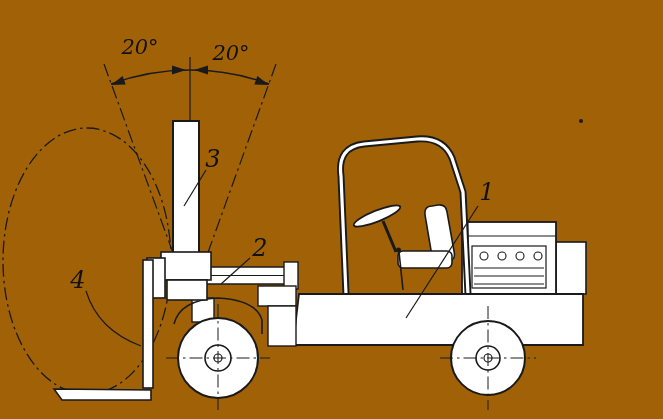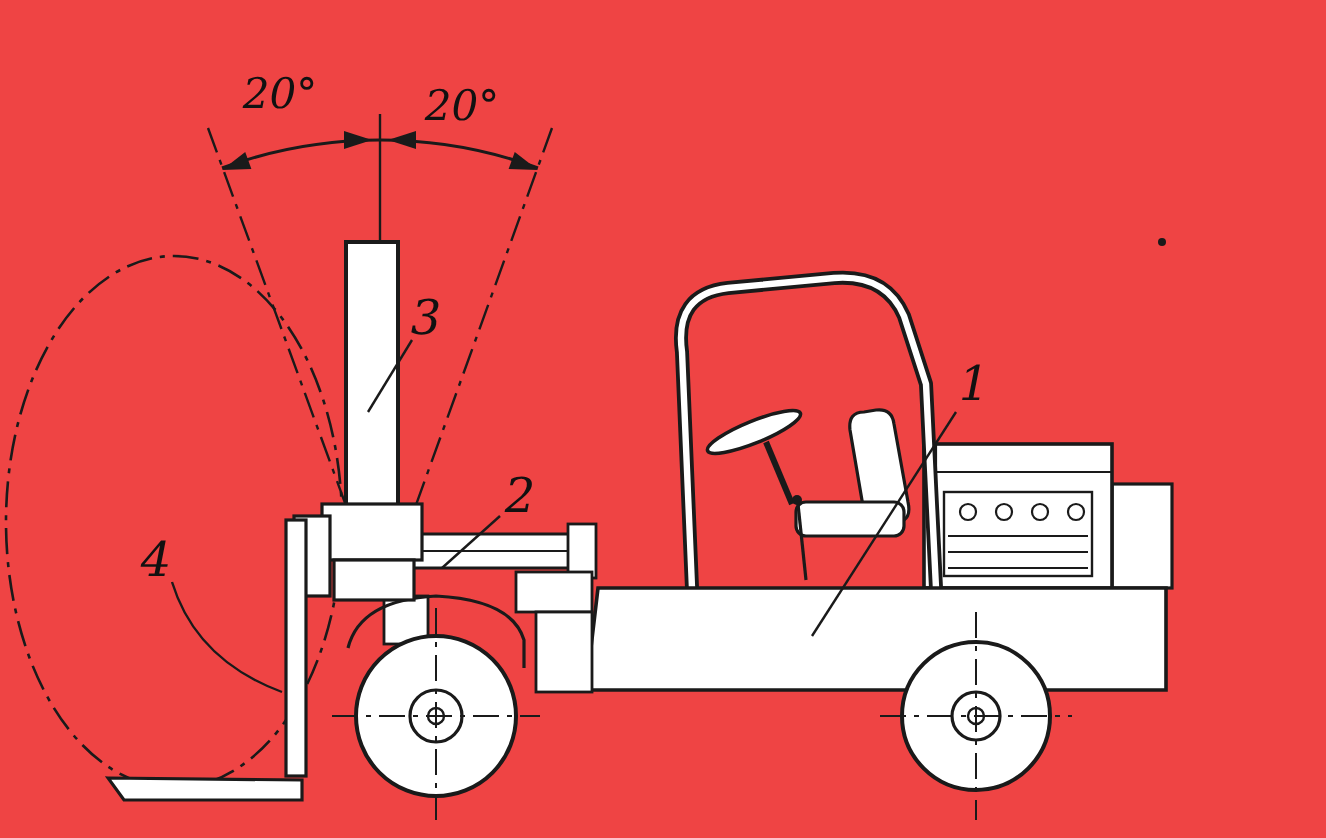--- a/index.html
+++ b/index.html
@@ -1,19 +1,19 @@
 <!DOCTYPE html>
 <html><head>
 <meta charset="utf-8">
 <style>
   html,body{margin:0;padding:0;background:#ffffff;}
   .stage{
     position:relative;
     width:663px;height:419px;
-    background:#ef4444;
+    background:#a16207;
     overflow:hidden;
     font-family:"DejaVu Serif", serif;
   }
   svg{display:block;}
   .ln{stroke:#1a1a1a;fill:none;}
   .wh{stroke:#1a1a1a;fill:#ffffff;}
   .core{stroke:#ffffff;fill:none;}
   .fl{fill:#1a1a1a;stroke:none;}
   .dd{stroke-dasharray:13 4 2.5 4;}
   text{fill:#111111;font-family:"DejaVu Serif", serif;font-style:italic;}

